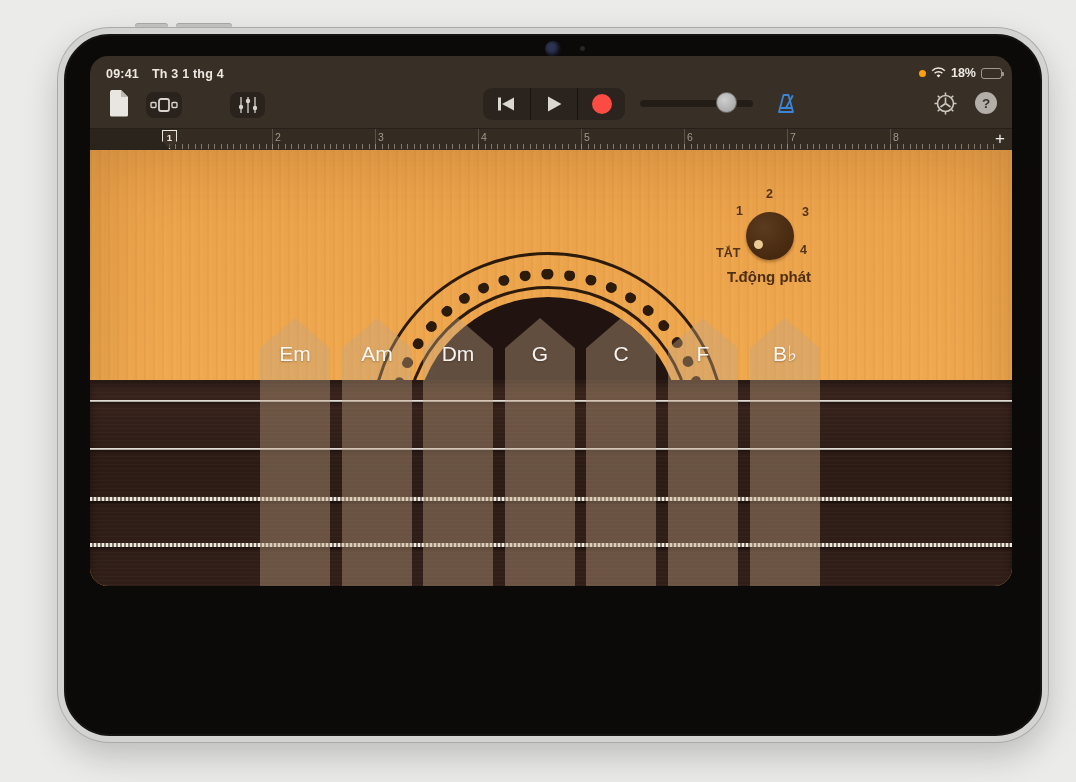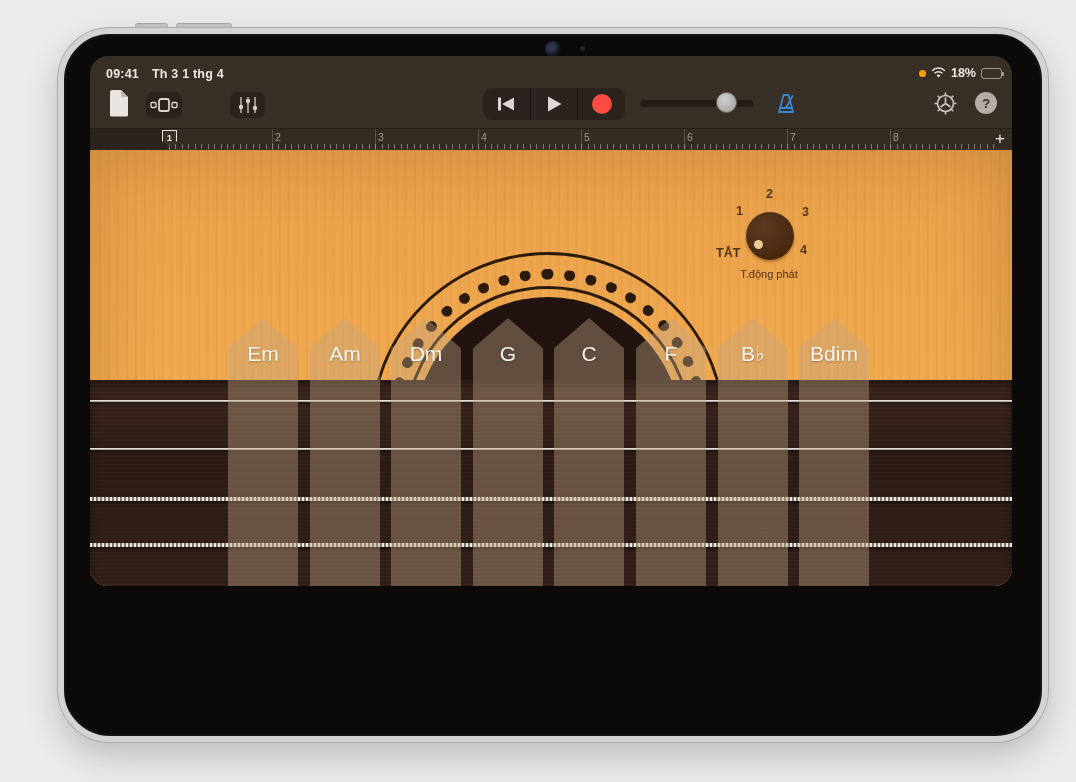--- a/index.html
+++ b/index.html
@@ -86,42 +86,42 @@
   .strings-panel { position:absolute; left:0; top:230px; width:922px; height:282px;
     background:
       repeating-linear-gradient(180deg, rgba(255,255,255,.025) 0 1px, rgba(0,0,0,0) 1px 4px),
       linear-gradient(180deg, #3a241d, #2c1b15 30%, #311e18 70%, #251510);
     box-shadow:inset 0 5px 9px rgba(0,0,0,.4); }
   .gstring { position:absolute; left:0; width:100%; }
   .gstring.plain { height:2px; background:linear-gradient(180deg,#f7f4ef,#99938a); box-shadow:0 2px 3px rgba(0,0,0,.5); }
   .gstring.wound { height:4px; background:repeating-linear-gradient(90deg,#efe9e0 0 2px,#7d7569 2px 4px); box-shadow:0 2px 3px rgba(0,0,0,.5); }
 
   
-  .strips { position:absolute; inset:0; }
+  .strips { position:absolute; inset:0;margin-left:32px; }
   .chord-strip { position:absolute; top:168px; width:70px; height:368px;
     background:rgba(196,166,132,.40);
     clip-path:polygon(50% 0%, 100% 8.2%, 100% 93.5%, 50% 100%, 0% 93.5%, 0% 8.2%); }
   .chord-strip .lbl { position:absolute; top:24px; left:0; width:100%; text-align:center;
     color:rgba(255,255,255,.94); font-size:21px; text-shadow:0 1px 2px rgba(60,30,10,.35); }
 
   
   .inst-card { position:absolute; left:5px; top:1px; width:168px; height:106px; border-radius:10px;
     background:rgba(128,100,72,.5); box-shadow:inset 0 0 0 1px rgba(255,255,255,.06); }
   .inst-card .glabel { position:absolute; bottom:7px; width:100%; text-align:center; color:#fbf8f4; font-size:15px; }
   .inst-card svg { position:absolute; left:39px; top:2px; filter:drop-shadow(1px 2px 2px rgba(60,30,5,.4)); }
 
   
   .autoplay { position:absolute; left:600px; top:30px; width:180px; height:110px;
     color:#53321a; font-weight:700; font-size:12.5px; }
   .ap-knob { position:absolute; left:56px; top:32px; width:48px; height:48px; border-radius:50%;
     background:radial-gradient(circle at 38% 32%, #5c3b20, #46290f 70%); box-shadow:0 2px 3px rgba(90,45,10,.4); }
   .ap-dot { position:absolute; left:8px; top:28px; width:9px; height:9px; border-radius:50%; background:#ecca96; }
   .ap-l { position:absolute; }
   .ap-caption { position:absolute; left:14px; top:88px; width:130px; text-align:center;
-    font-weight:400; font-size:11px; color:#4f2f14; }
+    font-weight:700; font-size:15px; color:#4f2f14; }
 
   
   .mode-toggle { position:absolute; left:738px; top:62px; width:70px; height:50px;
     border:2px solid #53321a; border-radius:9px; overflow:hidden; font-size:13.5px; }
   .mode-opt { height:23px; display:flex; align-items:center; justify-content:center; }
   .mode-opt.sel { background:#53321a; color:#f0d4a2; }
   .mode-opt.unsel { background:#f2d9a6; color:#53321a; }
 
   .home-indicator { position:absolute; left:340px; top:546px; width:220px; height:5px; border-radius:3px;
     background:rgba(66,60,52,.9); }
@@ -298,23 +298,20 @@
           </div>
           <div class="chord-strip" style="left: 464px;">
             <div class="lbl">C</div>
           </div>
           <div class="chord-strip" style="left: 546px;">
             <div class="lbl">F</div>
           </div>
           <div class="chord-strip" style="left: 628px;">
             <div class="lbl">B♭</div>
           </div>
-          <div class="chord-strip" style="left: 709px;">
-            <div class="lbl">Bdim</div>
-          </div>
         </div>
 
 
       <div class="autoplay">
         <span class="ap-l" style="left:76px; top:7px;">2</span>
         <span class="ap-l" style="left:46px; top:24px;">1</span>
         <span class="ap-l" style="left:112px; top:25px;">3</span>
         <span class="ap-l" style="left:26px; top:66px;">TẮT</span>
         <span class="ap-l" style="left:110px; top:63px;">4</span>
         <div class="ap-knob">

